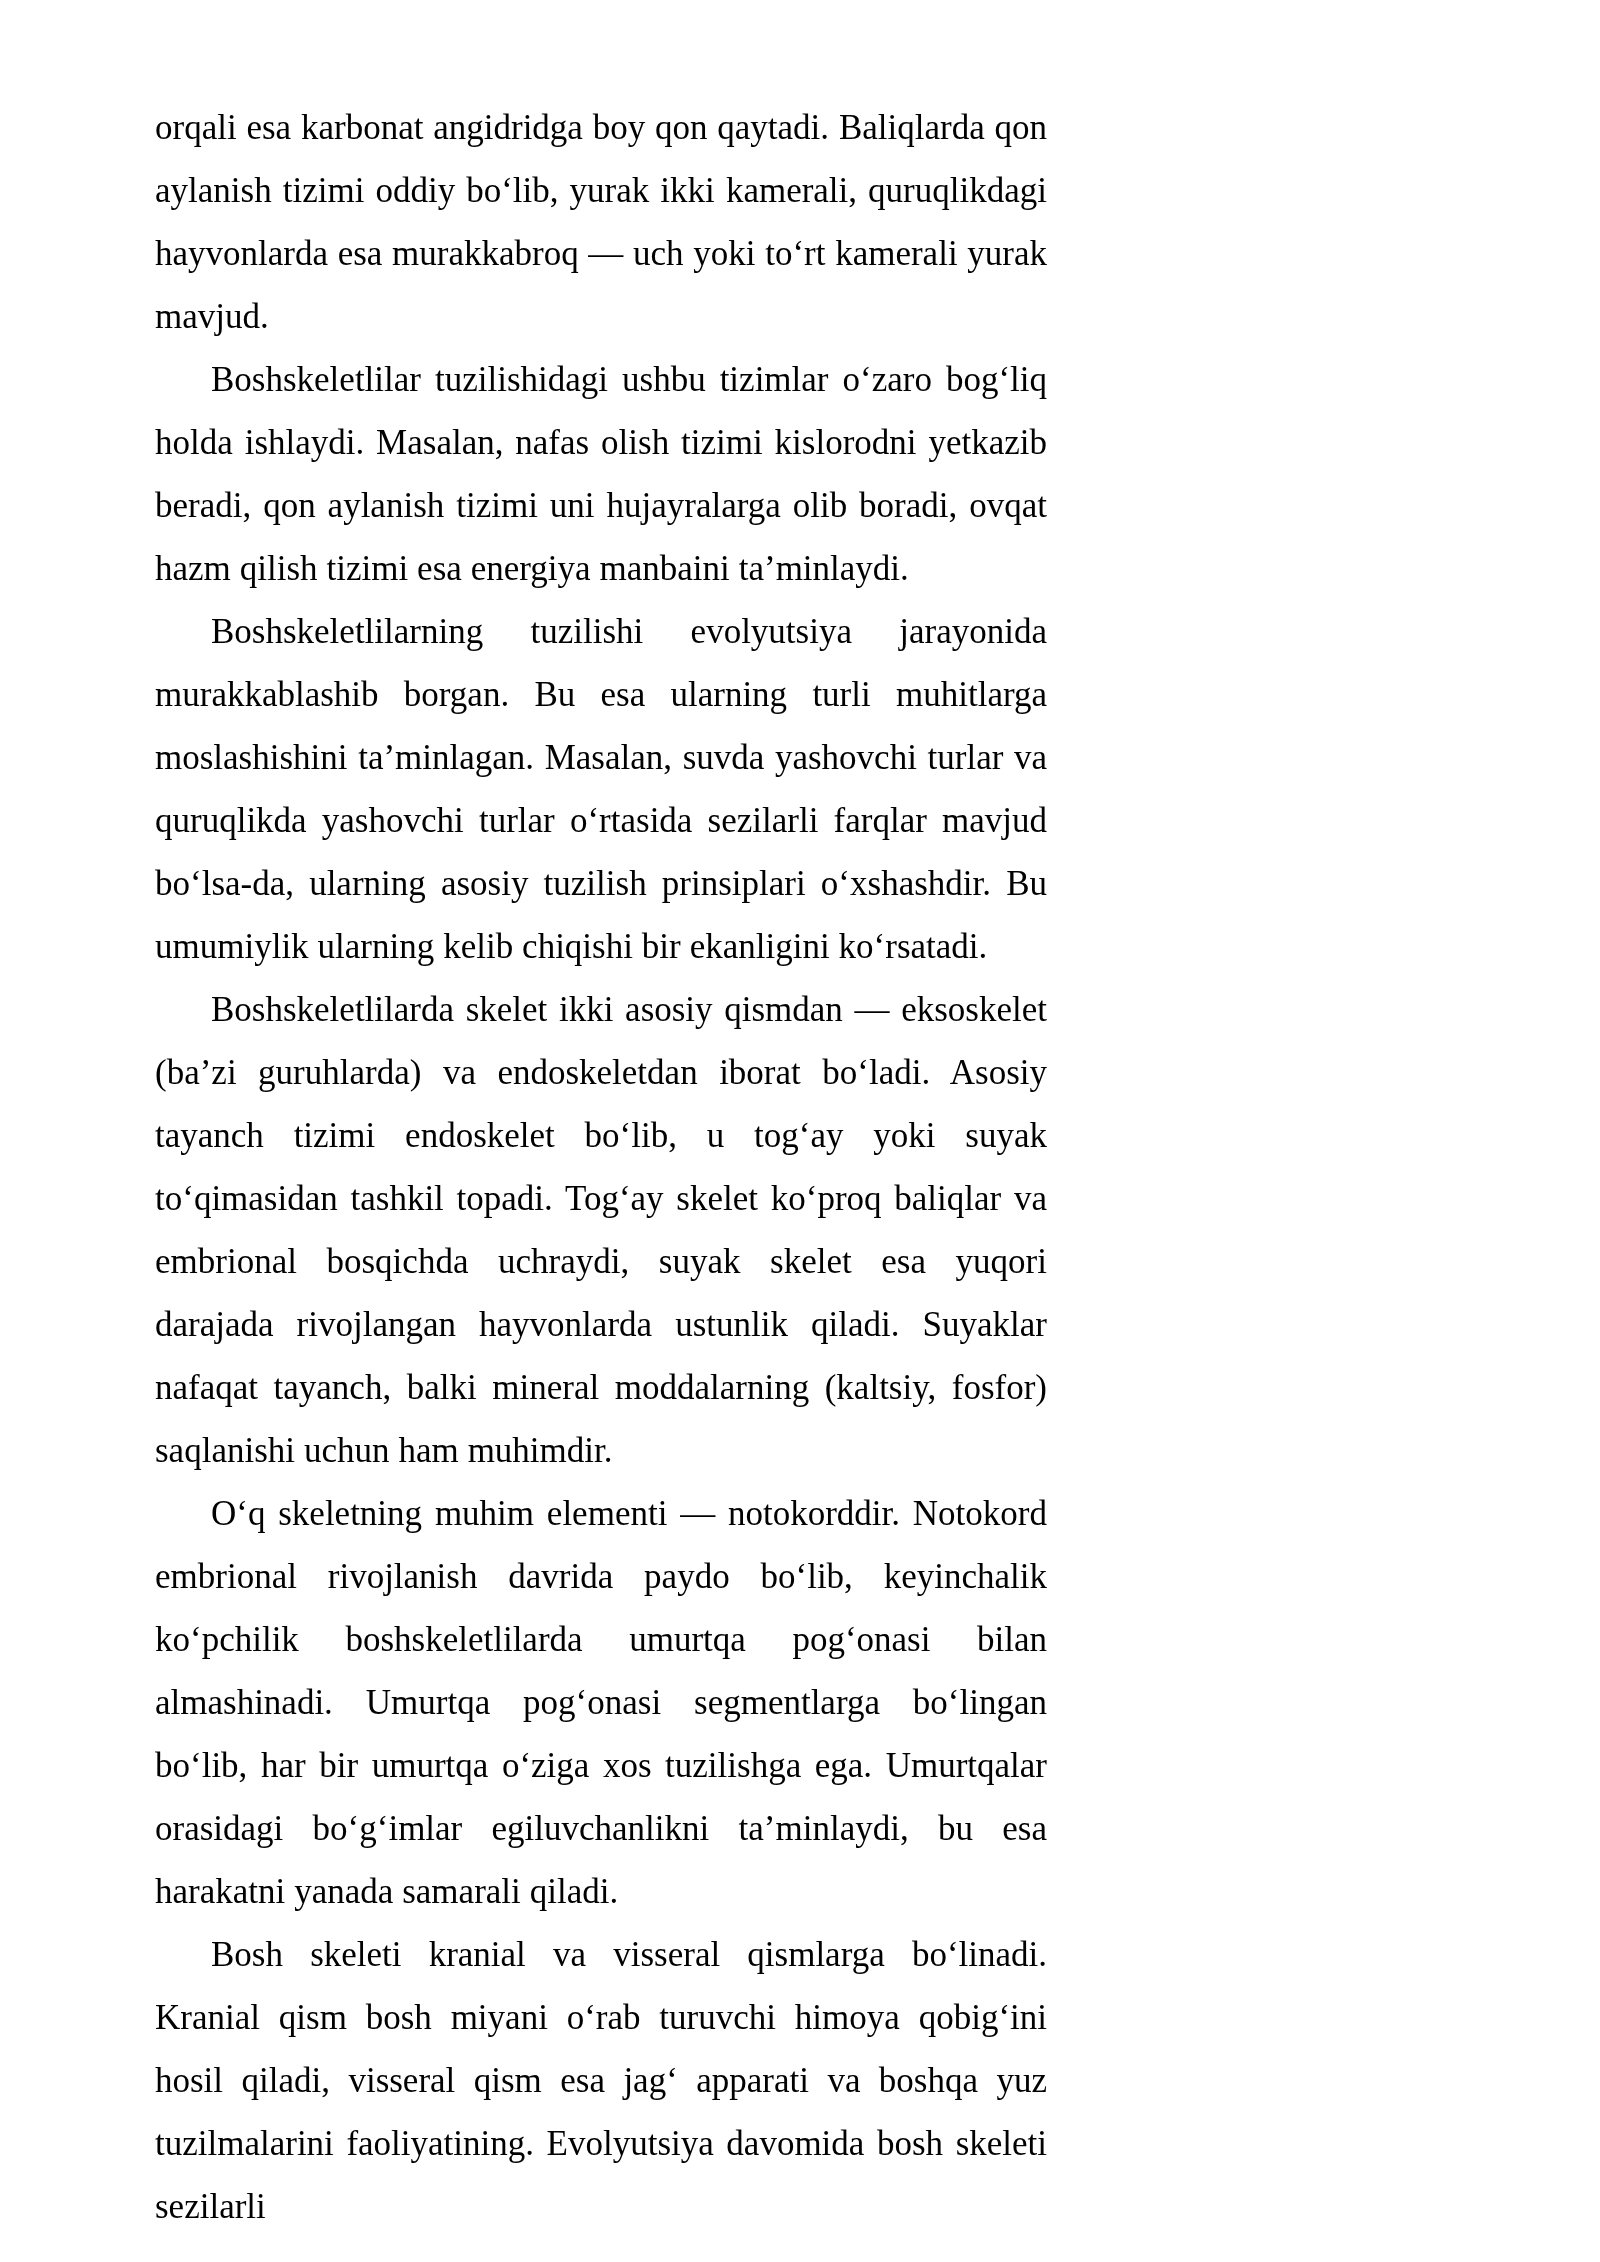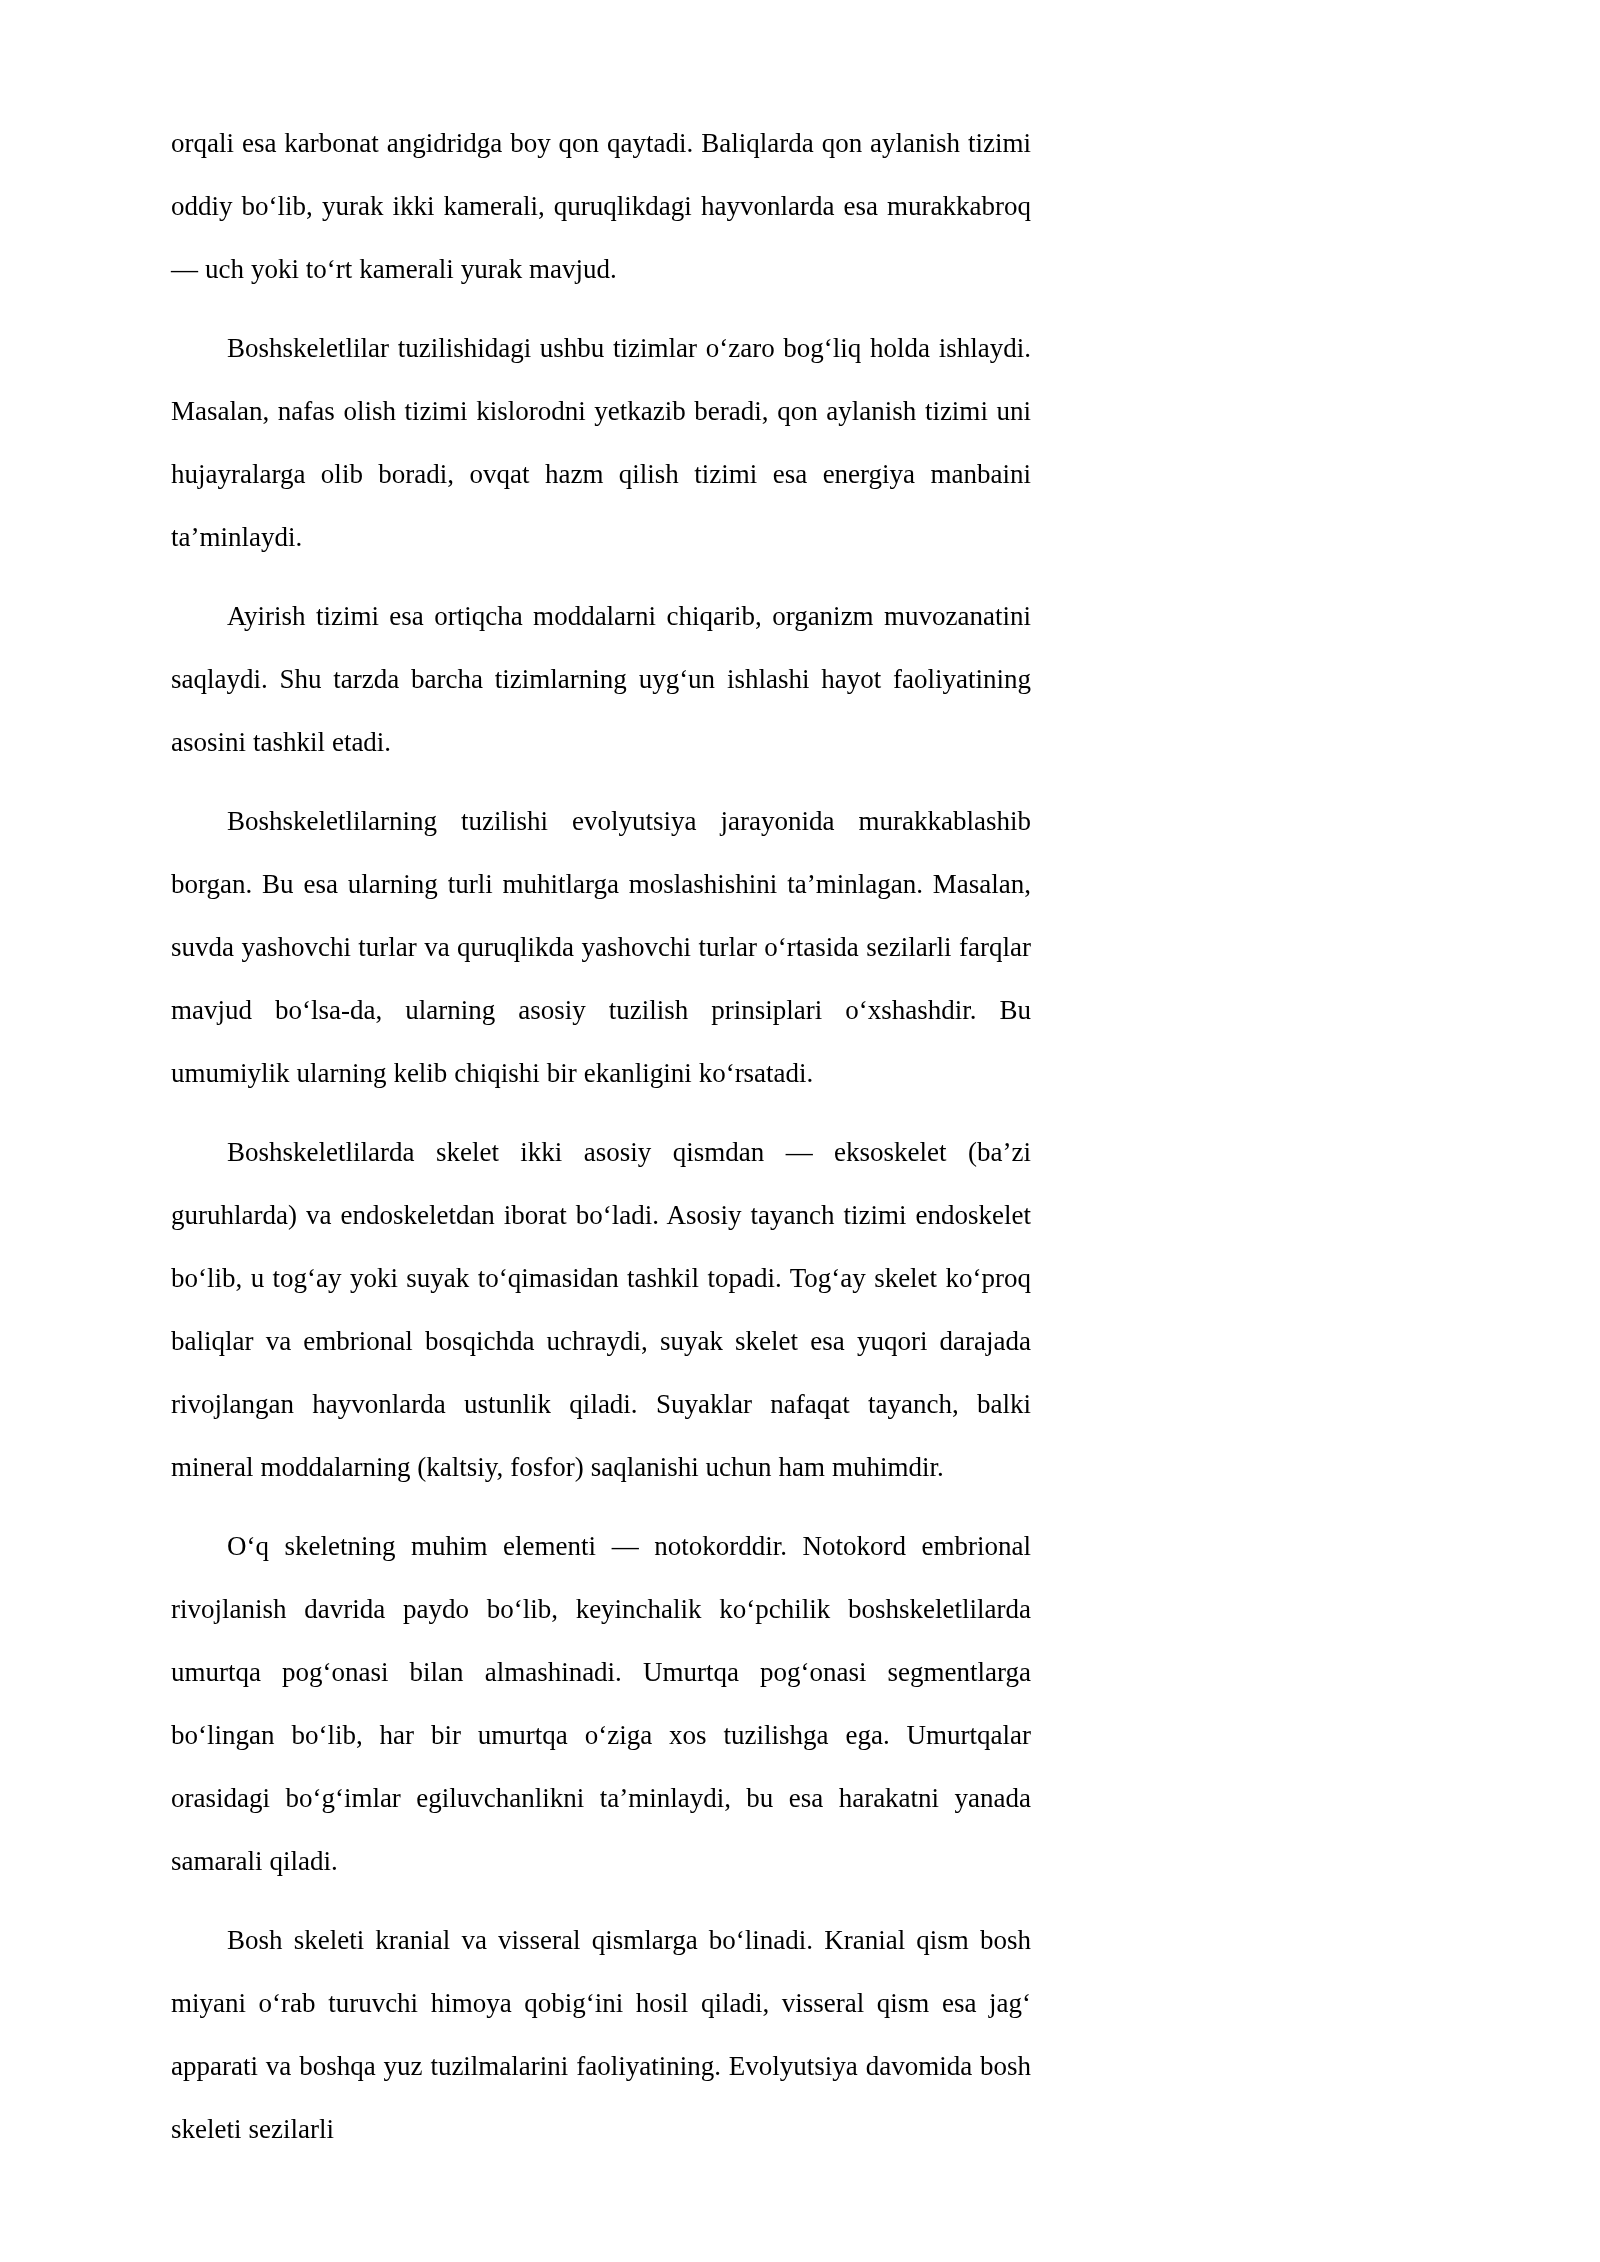--- a/index.html
+++ b/index.html
@@ -25,23 +25,23 @@
   }
 
   .text-column {
     position: absolute;
     left: 155px;
     top: 96px;
     width: 892px;
   }
 
   p.para {
-    margin: 16px;
+    margin: 0;
     padding: 0;
-    font-size: 27px;
+    font-size: 35px;
     line-height: 63px;
     text-align: justify;
     text-justify: inter-word;
     text-indent: 0;
     word-spacing: 0.2px;
     hyphens: none;
   }
 
   p.para.indent {
     text-indent: 56px;
@@ -52,19 +52,18 @@
     text-align: justify;
   }
 </style>
 </head>
 <body style="background: rgb(255, 255, 255); color: rgb(0, 0, 0);">
 
 <div class="page">
   <div class="text-column">
     <p class="para">orqali esa karbonat angidridga boy qon qaytadi. Baliqlarda qon aylanish tizimi oddiy bo‘lib, yurak ikki kamerali, quruqlikdagi hayvonlarda esa murakkabroq — uch yoki to‘rt kamerali yurak mavjud.</p>
     <p class="para indent">Boshskeletlilar tuzilishidagi ushbu tizimlar o‘zaro bog‘liq holda ishlaydi. Masalan, nafas olish tizimi kislorodni yetkazib beradi, qon aylanish tizimi uni hujayralarga olib boradi, ovqat hazm qilish tizimi esa energiya manbaini ta’minlaydi.</p>
-    <p class="para indent">Ayirish tizimi esa ortiqcha moddalarni chiqarib, organizm muvozanatini saqlaydi. Shu tarzda barcha tizimlarning uyg‘un ishlashi hayot faoliyatining asosini tashkil etadi.</p>
     <p class="para indent">Boshskeletlilarning tuzilishi evolyutsiya jarayonida murakkablashib borgan. Bu esa ularning turli muhitlarga moslashishini ta’minlagan. Masalan, suvda yashovchi turlar va quruqlikda yashovchi turlar o‘rtasida sezilarli farqlar mavjud bo‘lsa-da, ularning asosiy tuzilish prinsiplari o‘xshashdir. Bu umumiylik ularning kelib chiqishi bir ekanligini ko‘rsatadi.</p>
     <p class="para indent">Boshskeletlilarda skelet ikki asosiy qismdan — eksoskelet (ba’zi guruhlarda) va endoskeletdan iborat bo‘ladi. Asosiy tayanch tizimi endoskelet bo‘lib, u tog‘ay yoki suyak to‘qimasidan tashkil topadi. Tog‘ay skelet ko‘proq baliqlar va embrional bosqichda uchraydi, suyak skelet esa yuqori darajada rivojlangan hayvonlarda ustunlik qiladi. Suyaklar nafaqat tayanch, balki mineral moddalarning (kaltsiy, fosfor) saqlanishi uchun ham muhimdir.</p>
     <p class="para indent">O‘q skeletning muhim elementi — notokorddir. Notokord embrional rivojlanish davrida paydo bo‘lib, keyinchalik ko‘pchilik boshskeletlilarda umurtqa pog‘onasi bilan almashinadi. Umurtqa pog‘onasi segmentlarga bo‘lingan bo‘lib, har bir umurtqa o‘ziga xos tuzilishga ega. Umurtqalar orasidagi bo‘g‘imlar egiluvchanlikni ta’minlaydi, bu esa harakatni yanada samarali qiladi.</p>
     <p class="para indent">Bosh skeleti kranial va visseral qismlarga bo‘linadi. Kranial qism bosh miyani o‘rab turuvchi himoya qobig‘ini hosil qiladi, visseral qism esa jag‘ apparati va boshqa yuz tuzilmalarini faoliyatining. Evolyutsiya davomida bosh skeleti sezilarli</p>
   </div>
 </div>
 
 </body></html>

